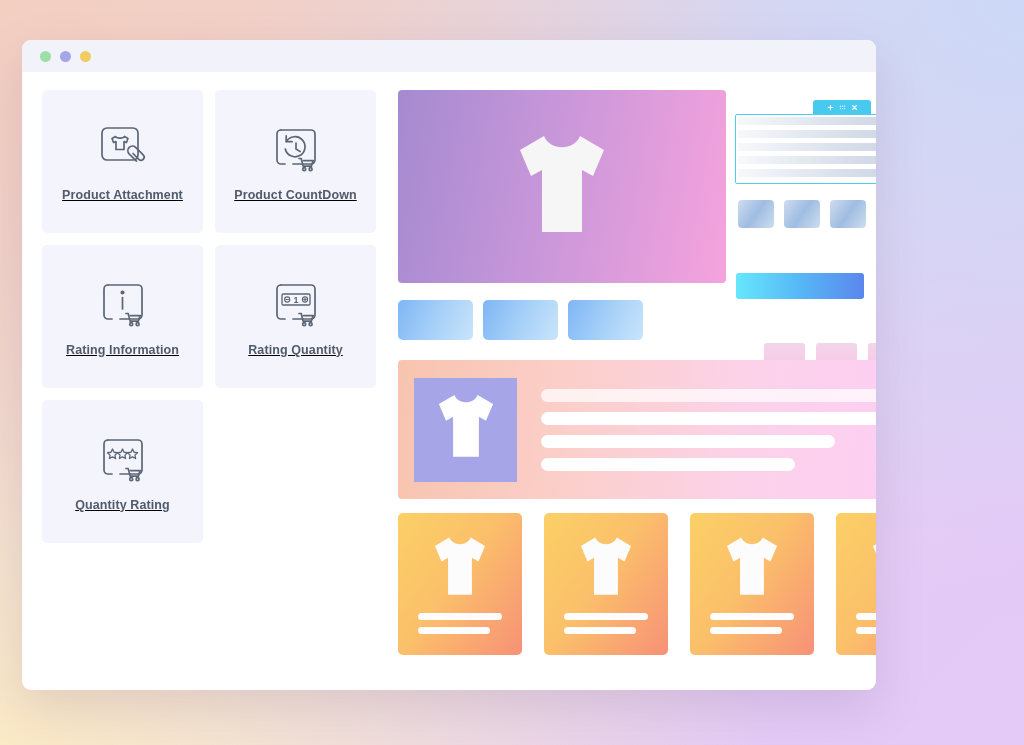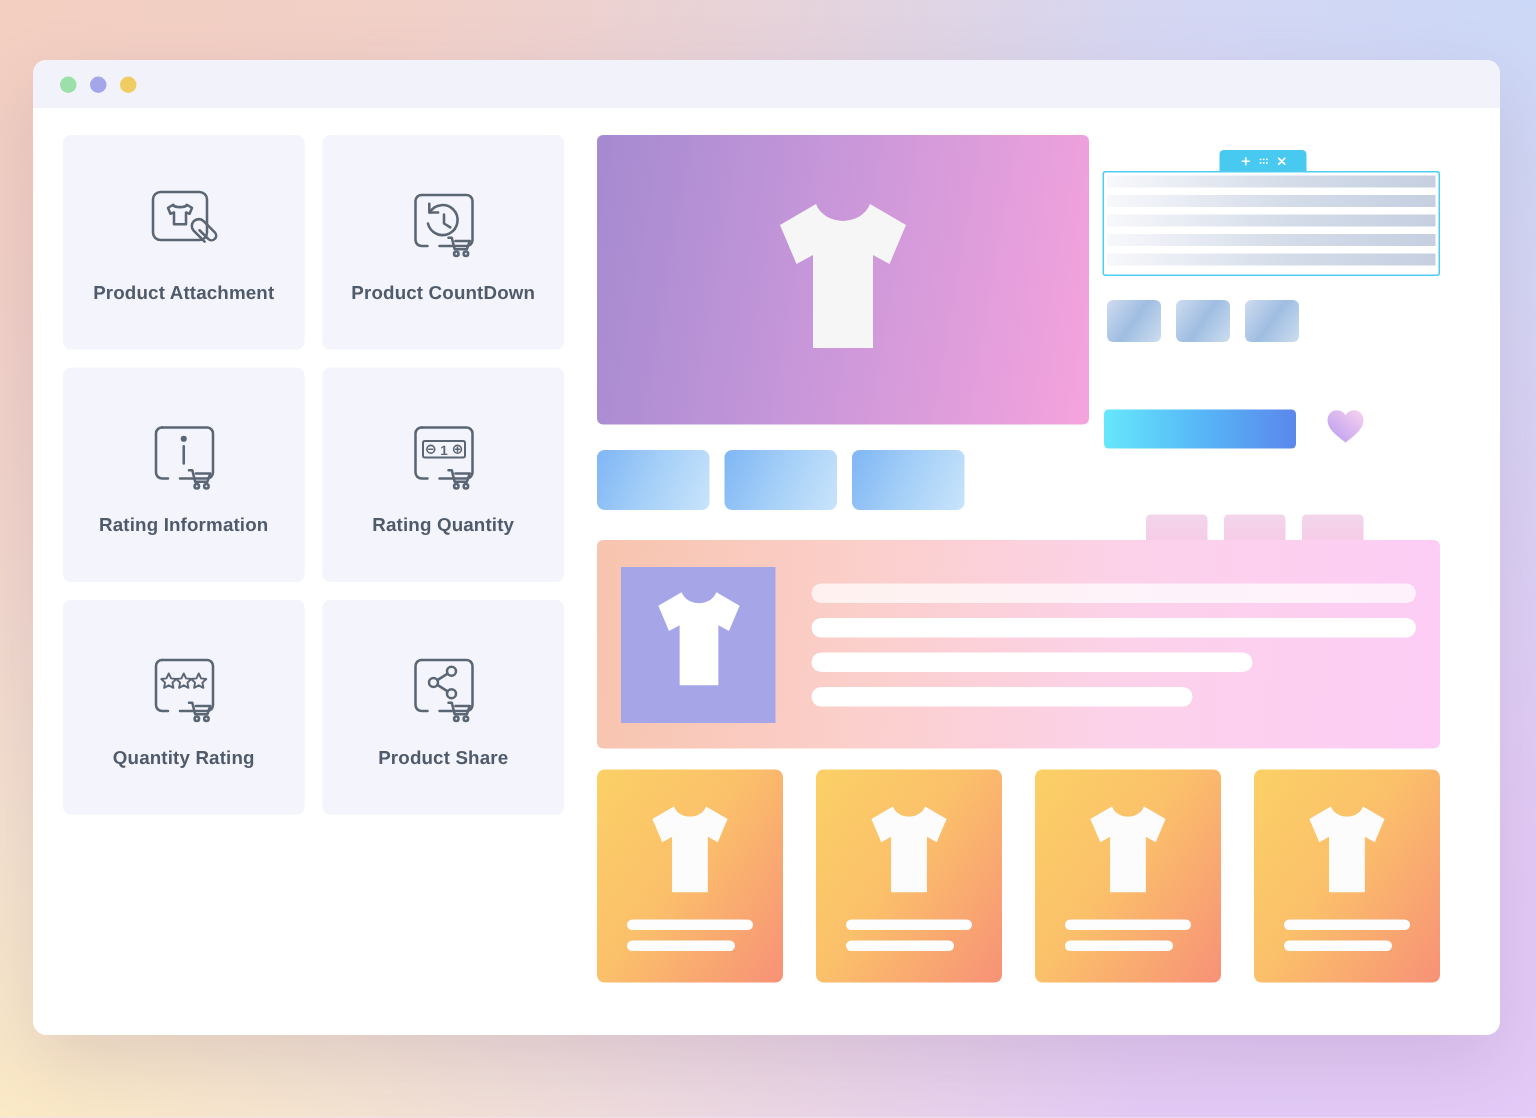--- a/index.html
+++ b/index.html
@@ -27,26 +27,27 @@
       radial-gradient(120% 120% at 0% 100%, #fbeac6 0%, rgba(251,234,198,0) 62%),
       radial-gradient(120% 120% at 100% 100%, #e3caf7 0%, rgba(227,202,247,0) 65%),
       linear-gradient(135deg, #f2d2c6 0%, #e6d5ee 50%, #e2c9f6 100%);
   }
 
   
   #window {
     position: absolute;
     left: 22px;
     top: 40px;
-    width: 978px;
+    width: 854px;
     height: 650px;
     background: #ffffff;
     border-radius: 9px;
     overflow: hidden;
     box-shadow: 0 18px 48px rgba(120, 90, 130, 0.18);
+    text-decoration: underline;
   }
 
   #titlebar {
     height: 32px;
     background: #f2f2fa;
     display: flex;
     align-items: center;
     padding-left: 18px;
     gap: 9px;
   }
@@ -331,36 +332,20 @@
             <path d="M28.5 17 l1.55 3.25 3.45.45 -2.55 2.4 .65 3.45 -3.1-1.7 -3.1 1.7 .65-3.45 -2.55-2.4 3.45-.45 Z" stroke-width="1.3"></path>
             <path d="M38.5 17 l1.55 3.25 3.45.45 -2.55 2.4 .65 3.45 -3.1-1.7 -3.1 1.7 .65-3.45 -2.55-2.4 3.45-.45 Z" stroke-width="1.3"></path>
             <path d="M32 36.5 h2.2 l1.9 7.6 h8.2 l1.9-5.5 H36.6"></path>
             <circle cx="37.2" cy="47.2" r="1.5"></circle>
             <circle cx="43.6" cy="47.2" r="1.5"></circle>
           </svg>
         </span>
         <span class="module-label">Quantity Rating</span>
       </div>
 
-      <div class="module-card">
-        <span class="module-icon">
-          <svg viewBox="0 0 58 52" fill="none" stroke="#5b6675" stroke-width="1.7" stroke-linecap="round" stroke-linejoin="round">
-            <path d="M14 8 h30 a4 4 0 0 1 4 4 v26 a4 4 0 0 1-4 4 H26"></path>
-            <path d="M18 42 h-4 a4 4 0 0 1-4-4 V12 a4 4 0 0 1 4-4"></path>
-            <circle cx="34" cy="15.5" r="3"></circle>
-            <circle cx="22" cy="23" r="3"></circle>
-            <circle cx="34" cy="30.5" r="3"></circle>
-            <path d="M31.4 17.1 L24.6 21.4 M24.6 24.6 L31.4 28.9"></path>
-            <path d="M32 36.5 h2.2 l1.9 7.6 h8.2 l1.9-5.5 H36.6"></path>
-            <circle cx="37.2" cy="47.2" r="1.5"></circle>
-            <circle cx="43.6" cy="47.2" r="1.5"></circle>
-          </svg>
-        </span>
-        <span class="module-label">Product Share</span>
-      </div>
 
     </div>
 
     <div id="preview">
 
       <div class="hero">
         <span class="tee">
           <svg viewBox="0 0 124 114" fill="#f6f6f6">
             <path d="M44 6 L20 20 l11 26 11-6 v62 h40 V40 l11 6 11-26 L80 6 C74 21 50 21 44 6 Z"></path>
           </svg>

